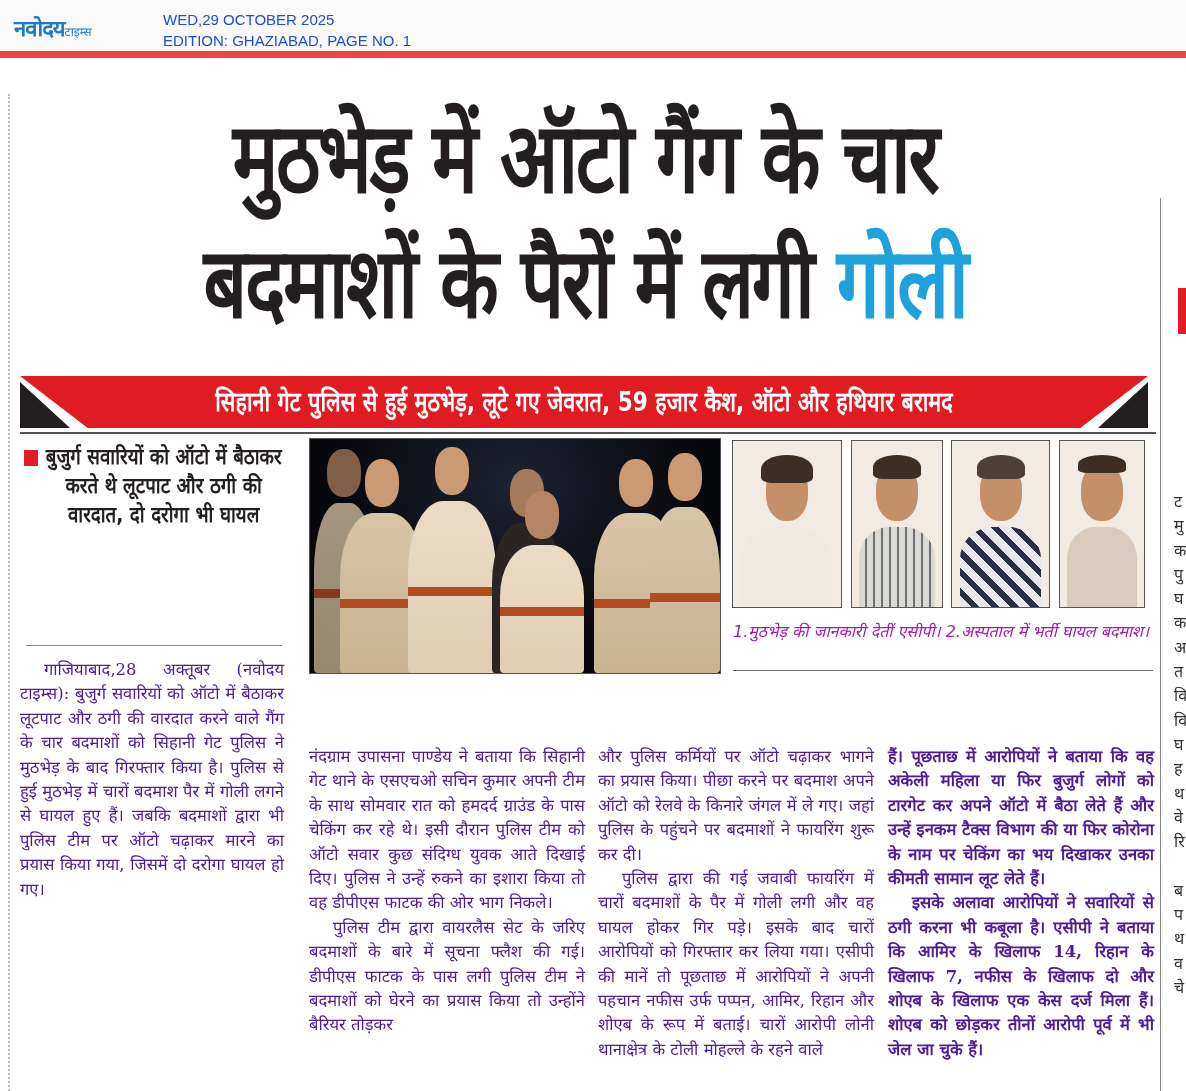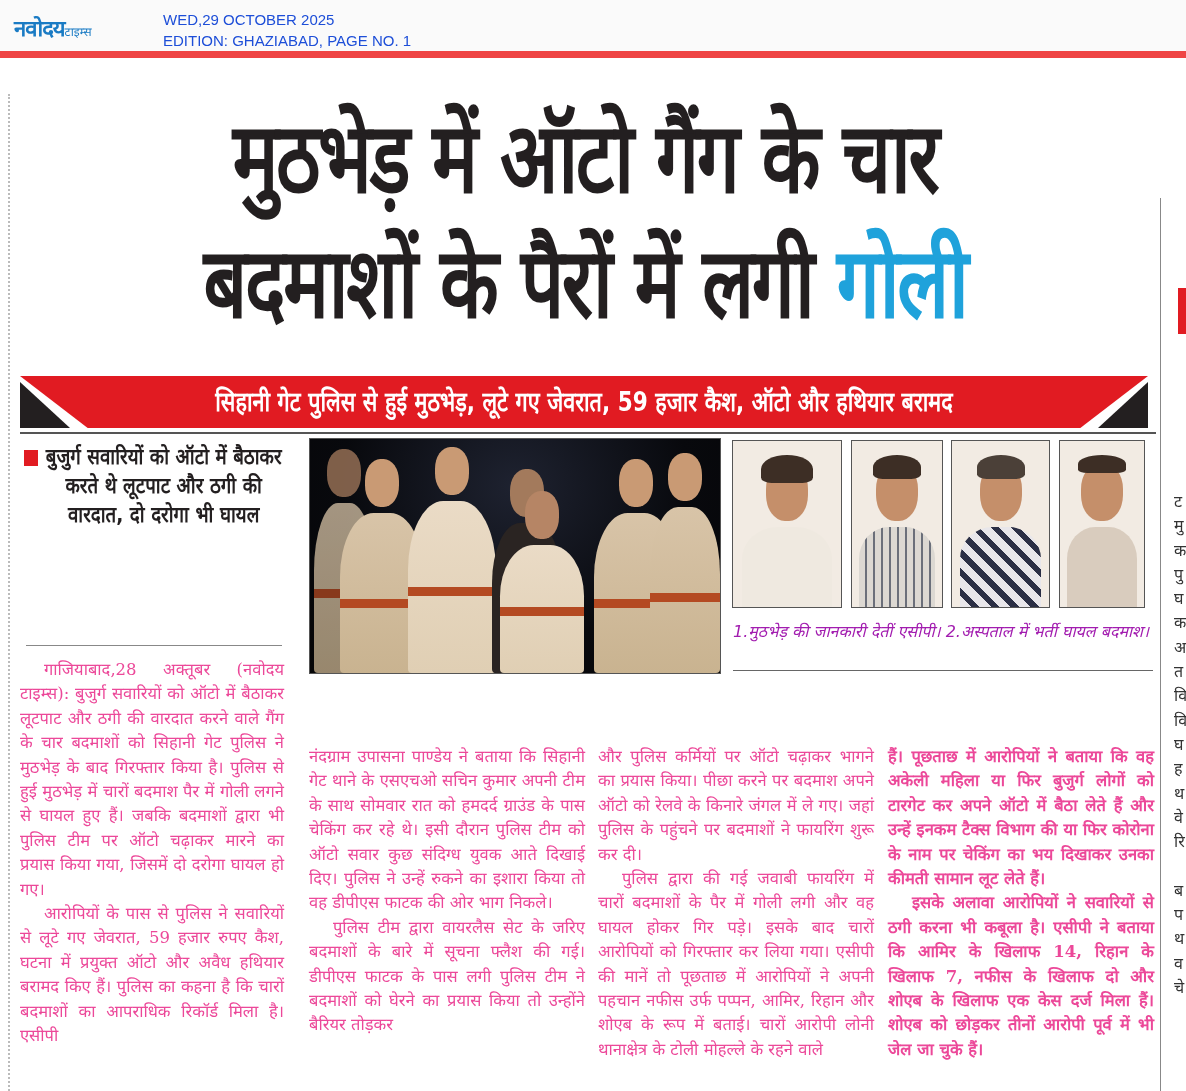--- a/index.html
+++ b/index.html
@@ -45,21 +45,21 @@
 
   .mugs { position: absolute; left: 732px; top: 382px; width: 425px; height: 170px; }
   .mug { position: absolute; top: 0; height: 168px; border: 1px solid #555; background: #f2ebe3; overflow: hidden; }
   .mug .face { position: absolute; left: 50%; transform: translateX(-50%); top: 22px; width: 42px; height: 58px; border-radius: 45%; background: #c58f6a; }
   .mug .hair { position: absolute; left: 50%; transform: translateX(-50%); top: 14px; width: 48px; height: 24px; border-radius: 50% 50% 20% 20%; background: #3d2e25; }
   .mug .shirt { position: absolute; left: 8%; right: 8%; bottom: 0; height: 80px; border-radius: 40% 40% 0 0; }
   .caption { position: absolute; left: 733px; top: 561px; width: 425px; font-style: italic; font-size: 16px; line-height: 25px; color: #a21caf; }
   .caption-rule { position: absolute; left: 733px; top: 612px; width: 420px; height: 1px; background: #666; }
 
   
-  .col { position: absolute; font-family: "DejaVu Serif", serif; font-size: 16.5px; line-height: 24.4px; color: #ec4899; text-align: justify; }
+  .col { position: absolute; font-family: "DejaVu Serif", serif; font-size: 16.5px; line-height: 24.4px; color: #4c1d95; text-align: justify; }
   .col p { text-indent: 0; }
   .col p.ind { text-indent: 24px; }
   .col1 { left: 20px; top: 600px; width: 264px; }
   .col2 { left: 309px; top: 687px; width: 276px; }
   .col3 { left: 598px; top: 687px; width: 276px; }
   .col4 { left: 888px; top: 687px; width: 266px; font-weight: bold; }
 
   
   .strip-right { position: absolute; left: 1160px; top: 0; width: 26px; height: 1033px; overflow: hidden; }
   .strip-right .vline { position: absolute; left: 0; top: 140px; width: 1px; height: 900px; background: #888; }
@@ -152,21 +152,20 @@
       <div class="face"></div>
         <div class="hair" style="height:18px"></div>
         <div class="shirt" style="background:#d9ccbe"></div>
     </div>
   </div>
   <div class="caption">1.मुठभेड़ की जानकारी देतीं एसीपी। 2.अस्पताल में भर्ती घायल बदमाश।</div>
   <div class="caption-rule"></div>
 
   <div class="col col1">
     <p class="ind">गाजियाबाद,28 अक्तूबर (नवोदय टाइम्स): बुजुर्ग सवारियों को ऑटो में बैठाकर लूटपाट और ठगी की वारदात करने वाले गैंग के चार बदमाशों को सिहानी गेट पुलिस ने मुठभेड़ के बाद गिरफ्तार किया है। पुलिस से हुई मुठभेड़ में चारों बदमाश पैर में गोली लगने से घायल हुए हैं। जबकि बदमाशों द्वारा भी पुलिस टीम पर ऑटो चढ़ाकर मारने का प्रयास किया गया, जिसमें दो दरोगा घायल हो गए।</p>
-    <p class="ind">आरोपियों के पास से पुलिस ने सवारियों से लूटे गए जेवरात, 59 हजार रुपए कैश, घटना में प्रयुक्त ऑटो और अवैध हथियार बरामद किए हैं। पुलिस का कहना है कि चारों बदमाशों का आपराधिक रिकॉर्ड मिला है। एसीपी</p>
   </div>
   <div class="col col3">
     <p>और पुलिस कर्मियों पर ऑटो चढ़ाकर भागने का प्रयास किया। पीछा करने पर बदमाश अपने ऑटो को रेलवे के किनारे जंगल में ले गए। जहां पुलिस के पहुंचने पर बदमाशों ने फायरिंग शुरू कर दी।</p>
     <p class="ind">पुलिस द्वारा की गई जवाबी फायरिंग में चारों बदमाशों के पैर में गोली लगी और वह घायल होकर गिर पड़े। इसके बाद चारों आरोपियों को गिरफ्तार कर लिया गया। एसीपी की मानें तो पूछताछ में आरोपियों ने अपनी पहचान नफीस उर्फ पप्पन, आमिर, रिहान और शोएब के रूप में बताई। चारों आरोपी लोनी थानाक्षेत्र के टोली मोहल्ले के रहने वाले</p>
   </div>
   <div class="col col2">
     <p>नंदग्राम उपासना पाण्डेय ने बताया कि सिहानी गेट थाने के एसएचओ सचिन कुमार अपनी टीम के साथ सोमवार रात को हमदर्द ग्राउंड के पास चेकिंग कर रहे थे। इसी दौरान पुलिस टीम को ऑटो सवार कुछ संदिग्ध युवक आते दिखाई दिए। पुलिस ने उन्हें रुकने का इशारा किया तो वह डीपीएस फाटक की ओर भाग निकले।</p>
     <p class="ind">पुलिस टीम द्वारा वायरलैस सेट के जरिए बदमाशों के बारे में सूचना फ्लैश की गई। डीपीएस फाटक के पास लगी पुलिस टीम ने बदमाशों को घेरने का प्रयास किया तो उन्होंने बैरियर तोड़कर</p>
   </div>
   <div class="col col4">

